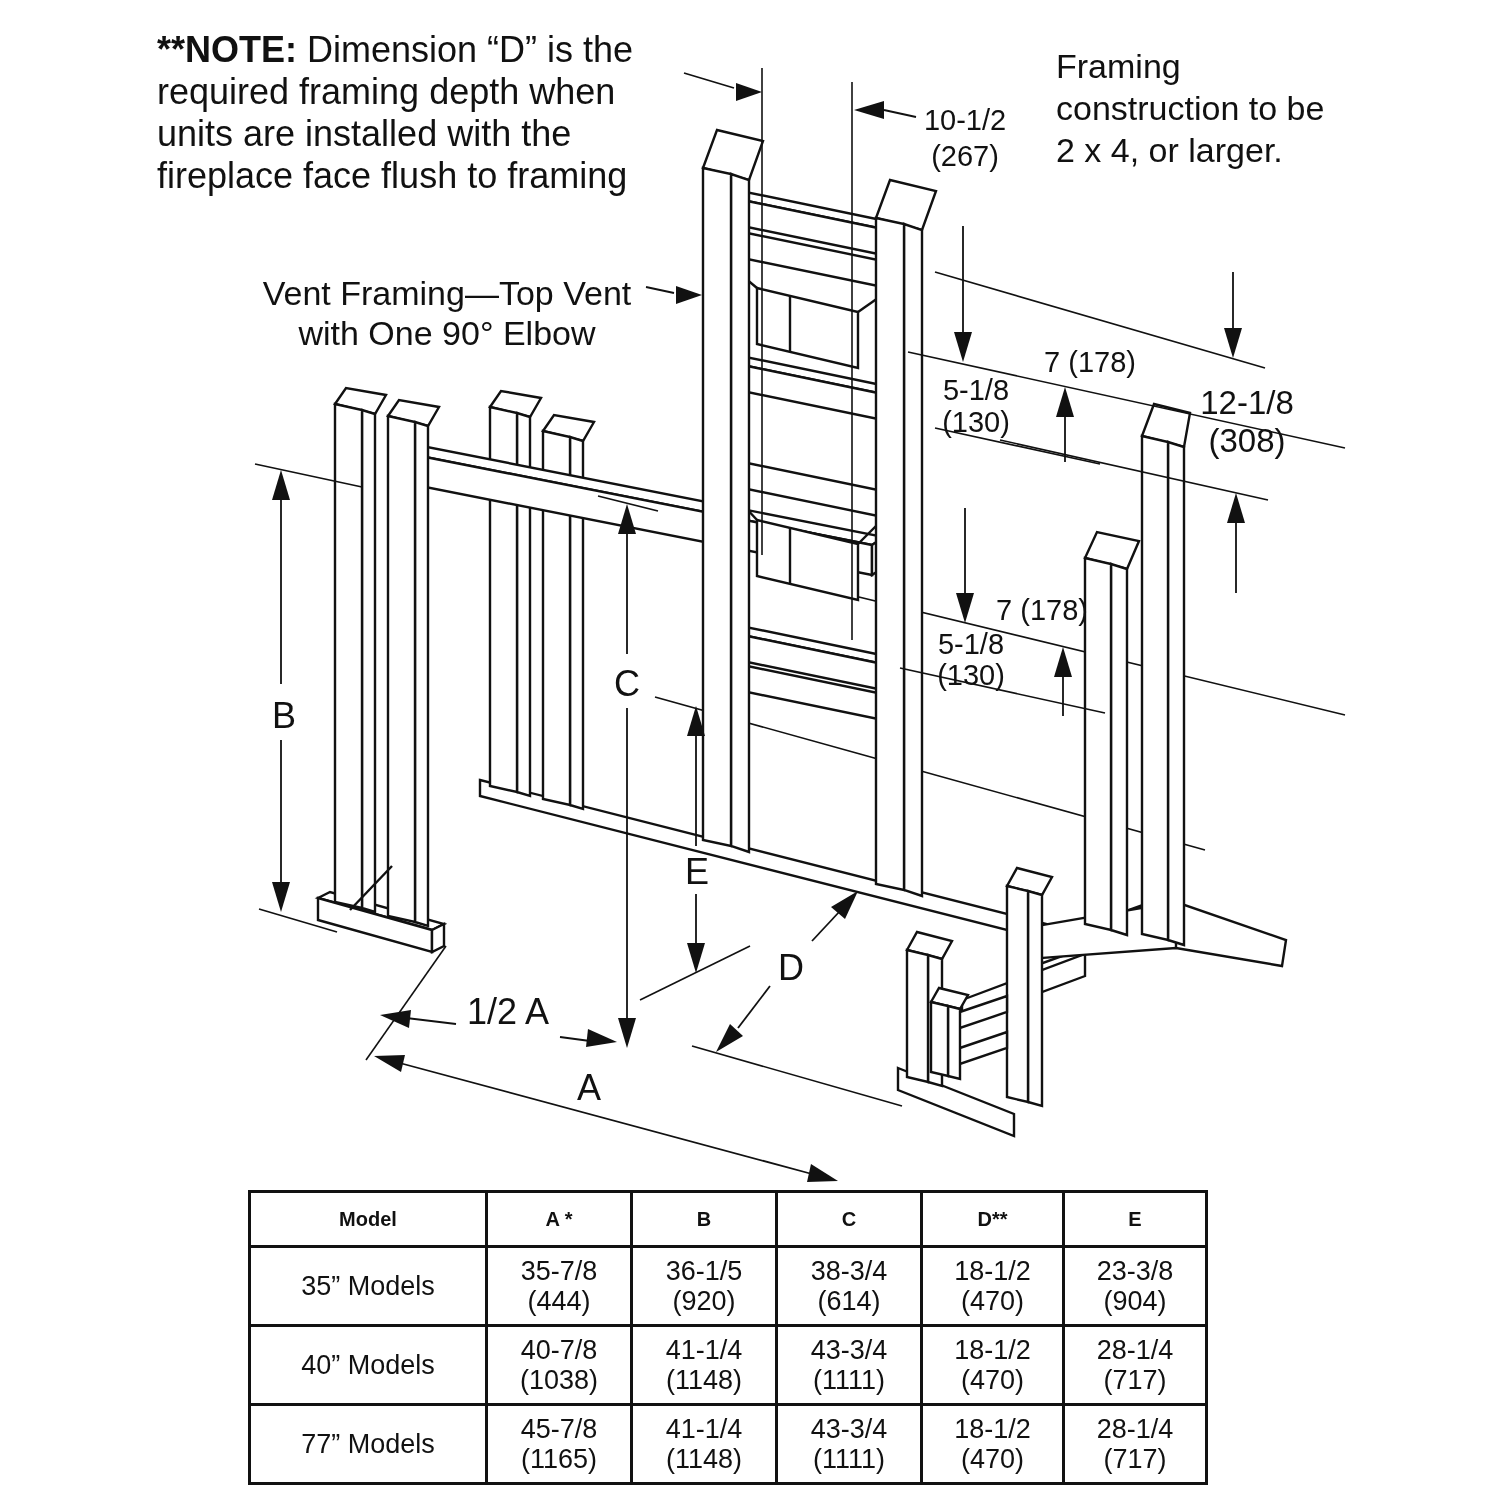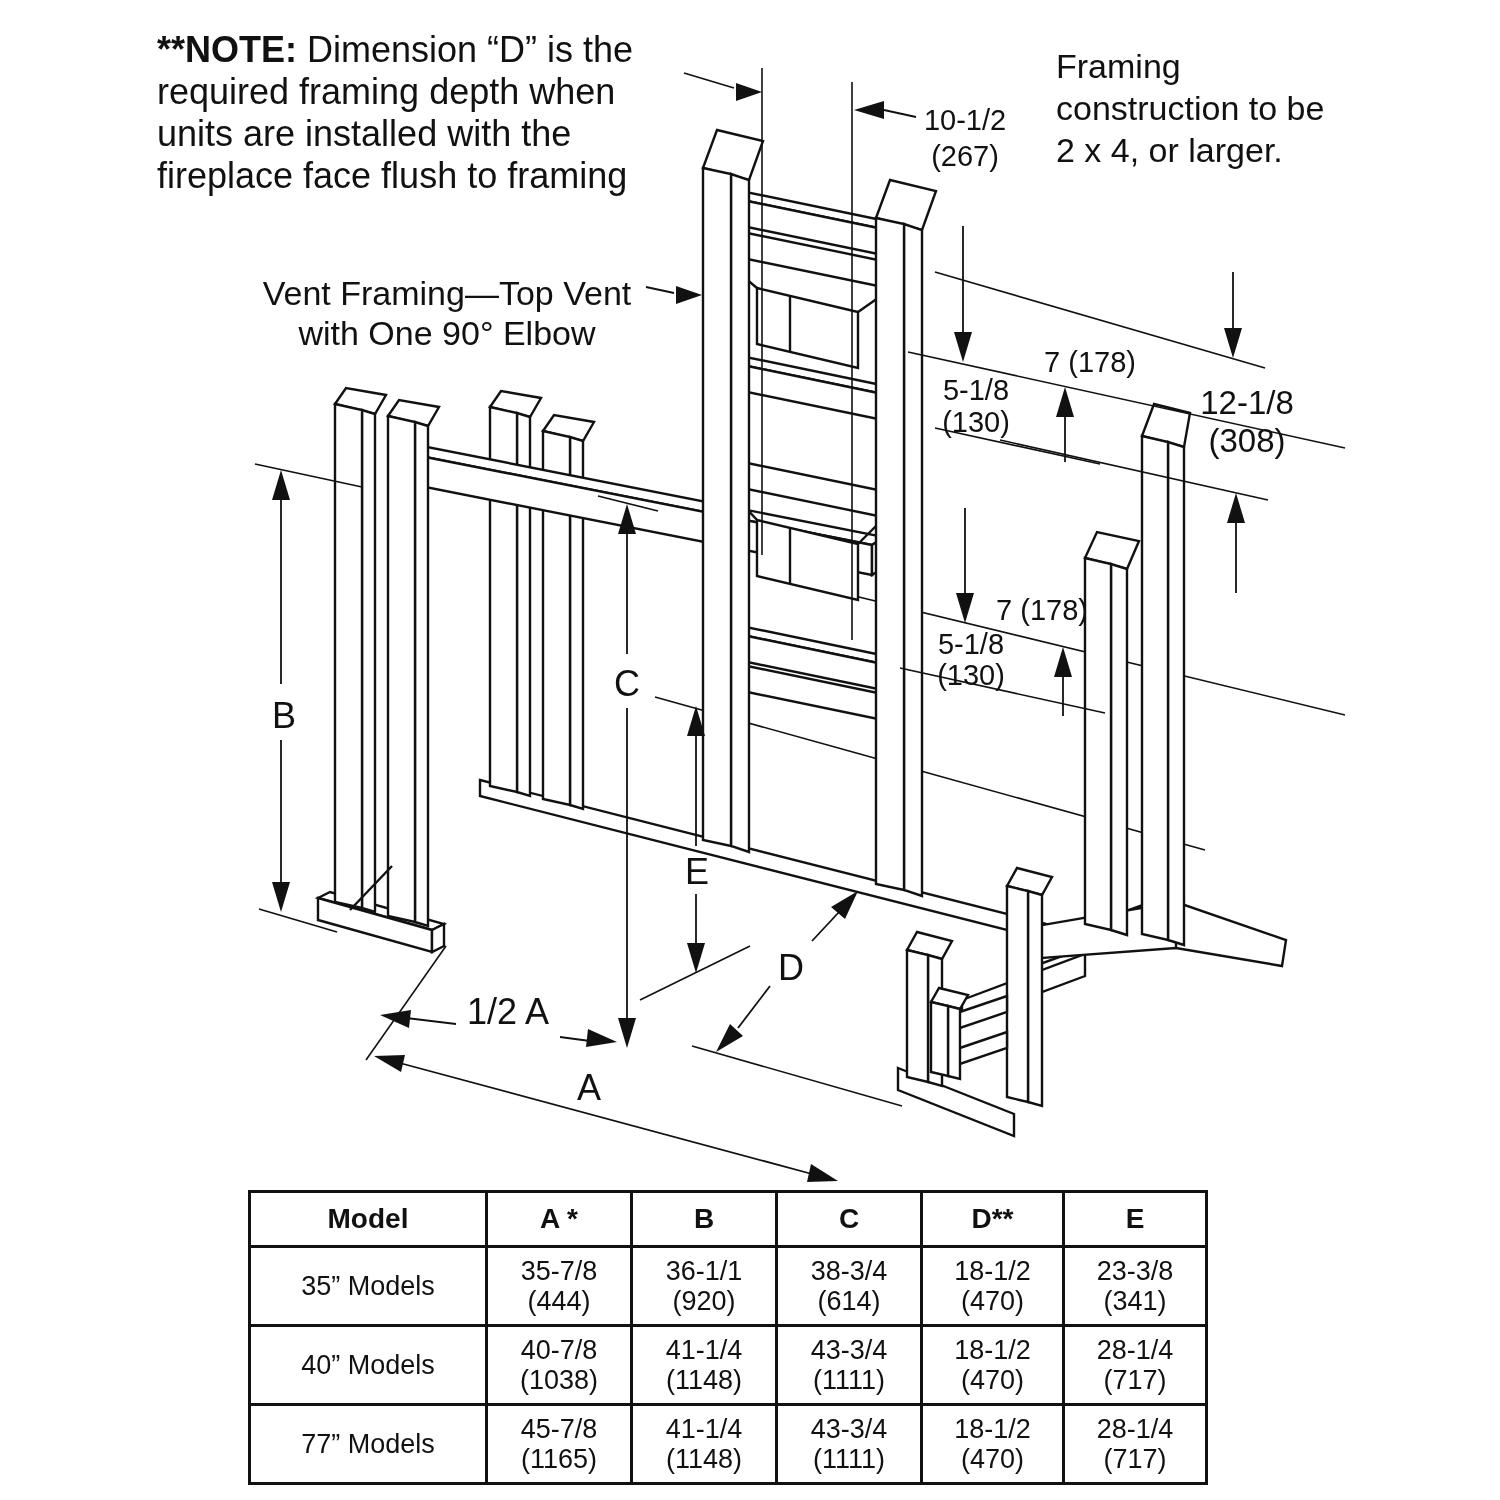--- a/index.html
+++ b/index.html
@@ -12,21 +12,21 @@
   .wit{fill:none;stroke:#111;stroke-width:1.6;}
   .ah{fill:#111;stroke:none;}
   .lbl{font-size:36px;}
   .lbl-sm{font-size:29px;}
   .lbl-md{font-size:33px;}
   .note{font-size:36px;}
   .callout{font-size:34px;}
   #dim-table{position:absolute;left:248px;top:1190px;width:957px;border-collapse:collapse;table-layout:fixed;}
   #dim-table td,#dim-table th{border:3px solid #111;text-align:center;vertical-align:middle;
     font-size:27px;line-height:1.12;padding:2px 0;}
-  #dim-table th{font-weight:bold;font-size:28px;height:48px;}
+  #dim-table th{font-weight:bold;font-size:20px;height:48px;}
   #dim-table td{height:72px;}
 </style>
 </head>
 <body>
 
 <svg id="diagram" width="1500" height="1500" viewBox="0 0 1500 1500" xmlns="http://www.w3.org/2000/svg">
 
   <g>
     <line class="wit" x1="655" y1="697" x2="1205" y2="850"></line>
     <line class="wit" x1="640" y1="1000" x2="750" y2="946"></line>
@@ -271,34 +271,34 @@
     <th>D**</th>
     <th>E</th>
   </tr>
   <tr>
     <td>35” Models</td>
     <td>
           <div>35-7/8</div>
           <div>(444)</div>
         </td>
     <td>
-          <div>36-1/1</div>
+          <div>36-1/5</div>
           <div>(920)</div>
         </td>
     <td>
           <div>38-3/4</div>
           <div>(614)</div>
         </td>
     <td>
           <div>18-1/2</div>
           <div>(470)</div>
         </td>
     <td>
           <div>23-3/8</div>
-          <div>(341)</div>
+          <div>(904)</div>
         </td>
   </tr>
   <tr>
     <td>40” Models</td>
     <td>
           <div>40-7/8</div>
           <div>(1038)</div>
         </td>
     <td>
           <div>41-1/4</div>

